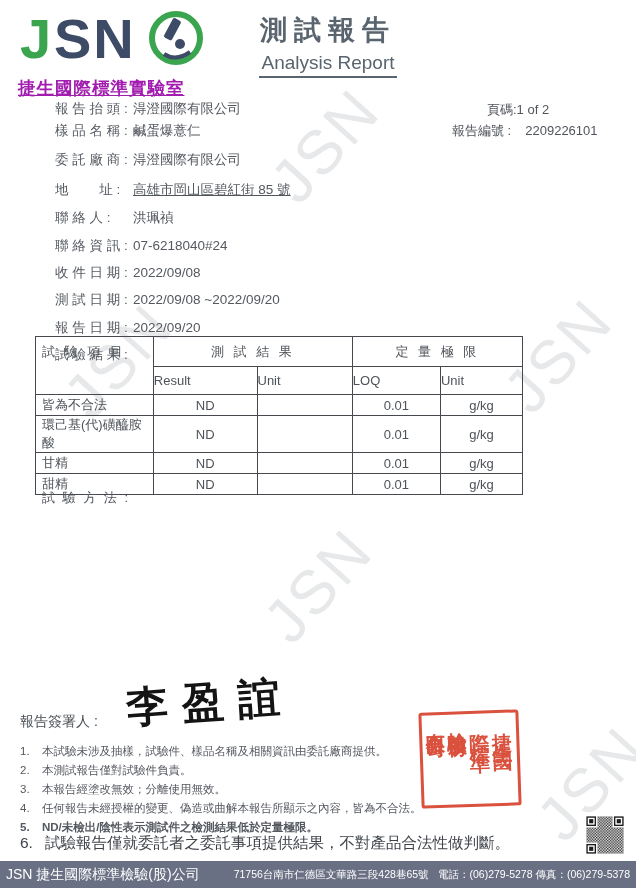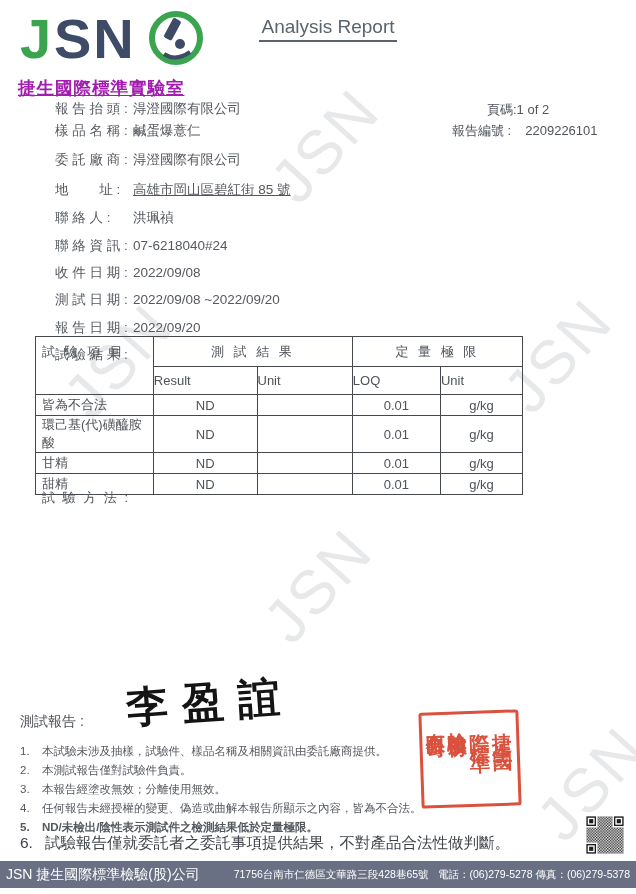--- a/index.html
+++ b/index.html
@@ -107,20 +107,21 @@
         <circle cx="158" cy="30" r="24" fill="none" stroke="#3ba44e" stroke-width="6"></circle>
         <rect x="150" y="10" width="9" height="22" rx="2" fill="#3d4b66" transform="rotate(28 154 21)"></rect>
         <circle cx="162" cy="36" r="5" fill="#3d4b66"></circle>
         <path d="M146 46 Q158 54 172 44" fill="none" stroke="#3d4b66" stroke-width="4"></path>
       </g>
     </svg>
     <div class="logo-sub">捷生國際標準實驗室</div>
   </div>
 
   <div class="layer title-block">
+    <div class="title-zh">測試報告</div>
     <div class="title-en">Analysis Report</div>
   </div>
 
   <div class="layer meta-page">頁碼:1 of 2</div>
   <div class="layer meta-report">
     <span class="lbl">報告編號 :</span><span class="val">2209226101</span>
   </div>
 
   <div class="frow" style="top:100px;"><span class="lbl">報 告 抬 頭 :</span><span class="val">淂澄國際有限公司</span></div>
   <div class="frow" style="top:122px;"><span class="lbl">樣 品 名 稱 :</span><span class="val">鹹蛋爆薏仁</span></div>
@@ -172,21 +173,21 @@
       <td class="c-res">ND</td>
       <td class="c-unit1"></td>
       <td class="c-loq">0.01</td>
       <td class="c-unit2">g/kg</td>
     </tr>
   </tbody>
     </table>
 
   <div class="layer method-label">試 驗 方 法 :</div>
 
-  <div class="layer sign-label">測試報告 :</div>
+  <div class="layer sign-label">報告簽署人 :</div>
   <svg class="layer sign-svg" width="190" height="66" viewBox="0 0 190 66">
     <text x="8" y="48" font-family="DejaVu Serif, serif" font-size="42" font-weight="bold" fill="#141414" letter-spacing="14" transform="rotate(-4 95 33)">李盈誼</text>
   </svg>
 
   <div class="note" style="top:744px;"><span class="n">1.</span><span>本試驗未涉及抽樣，試驗件、樣品名稱及相關資訊由委託廠商提供。</span></div>
   <div class="note" style="top:763px;"><span class="n">2.</span><span>本測試報告僅對試驗件負責。</span></div>
   <div class="note" style="top:782px;"><span class="n">3.</span><span>本報告經塗改無效；分離使用無效。</span></div>
   <div class="note" style="top:801px;"><span class="n">4.</span><span>任何報告未經授權的變更、偽造或曲解本報告所顯示之內容，皆為不合法。</span></div>
   <div class="note" style="top:820px;font-weight:bold;"><span class="n">5.</span><span>ND/未檢出/陰性表示測試件之檢測結果低於定量極限。</span></div>
 

